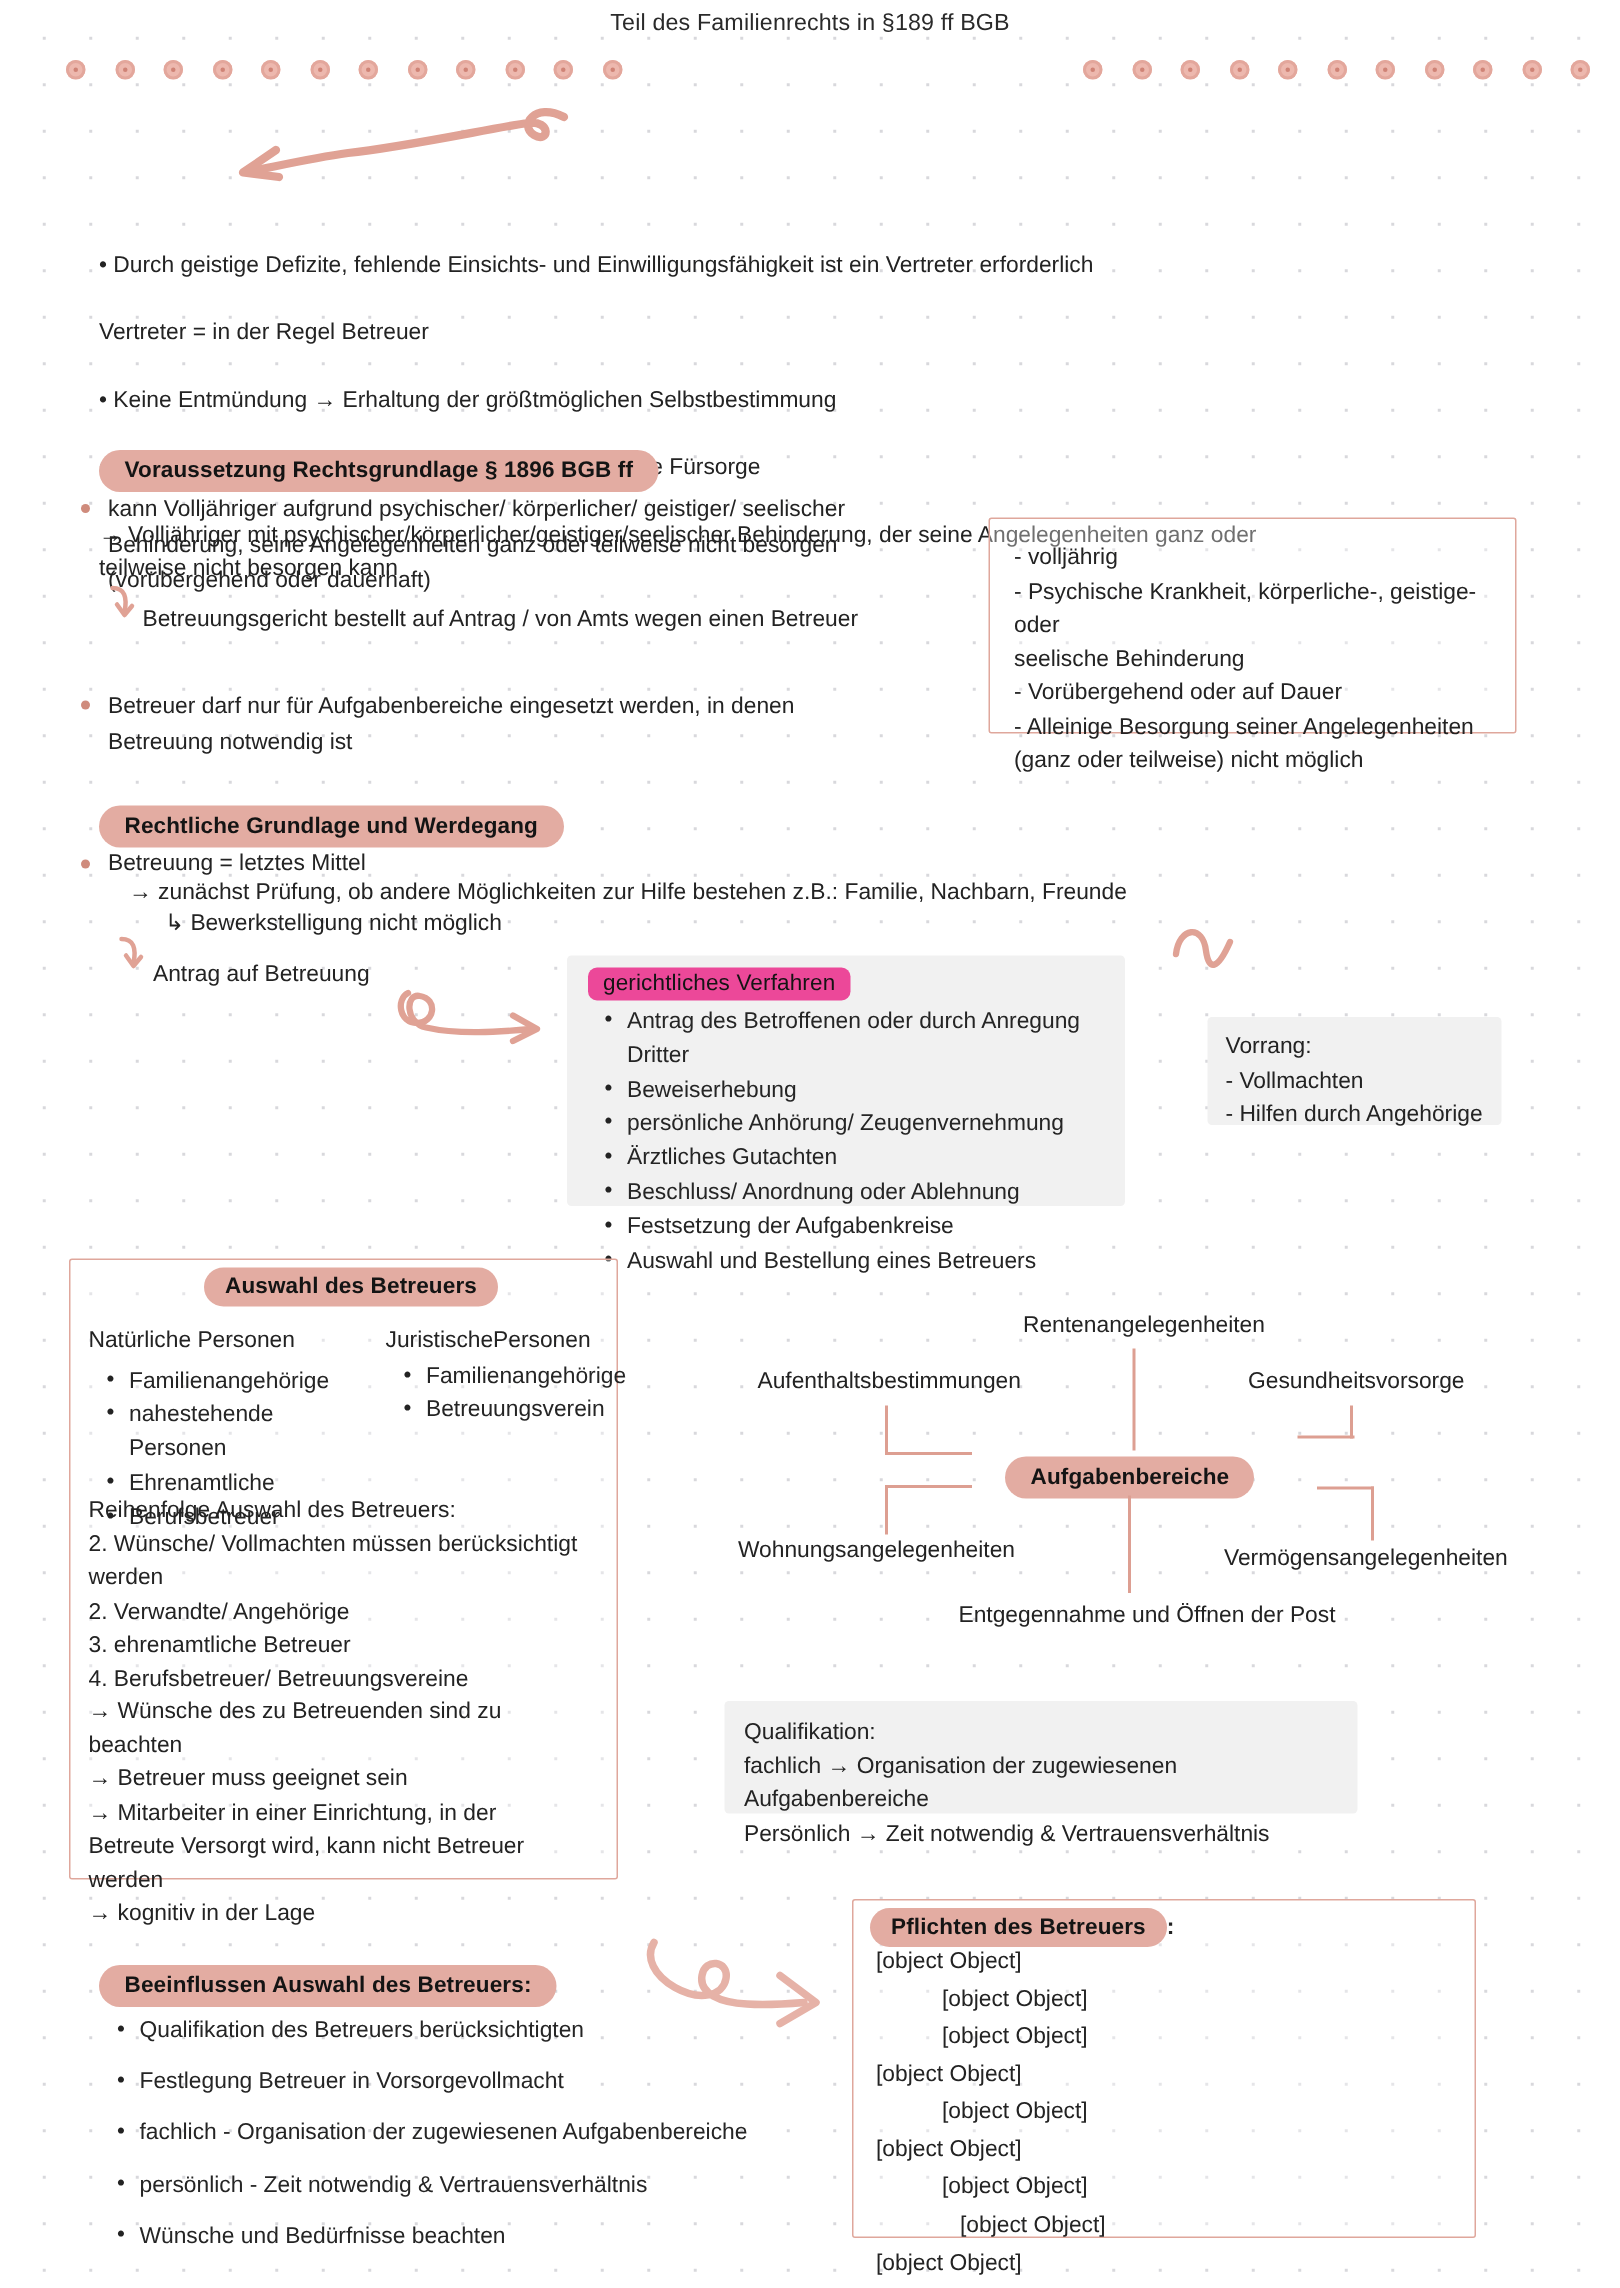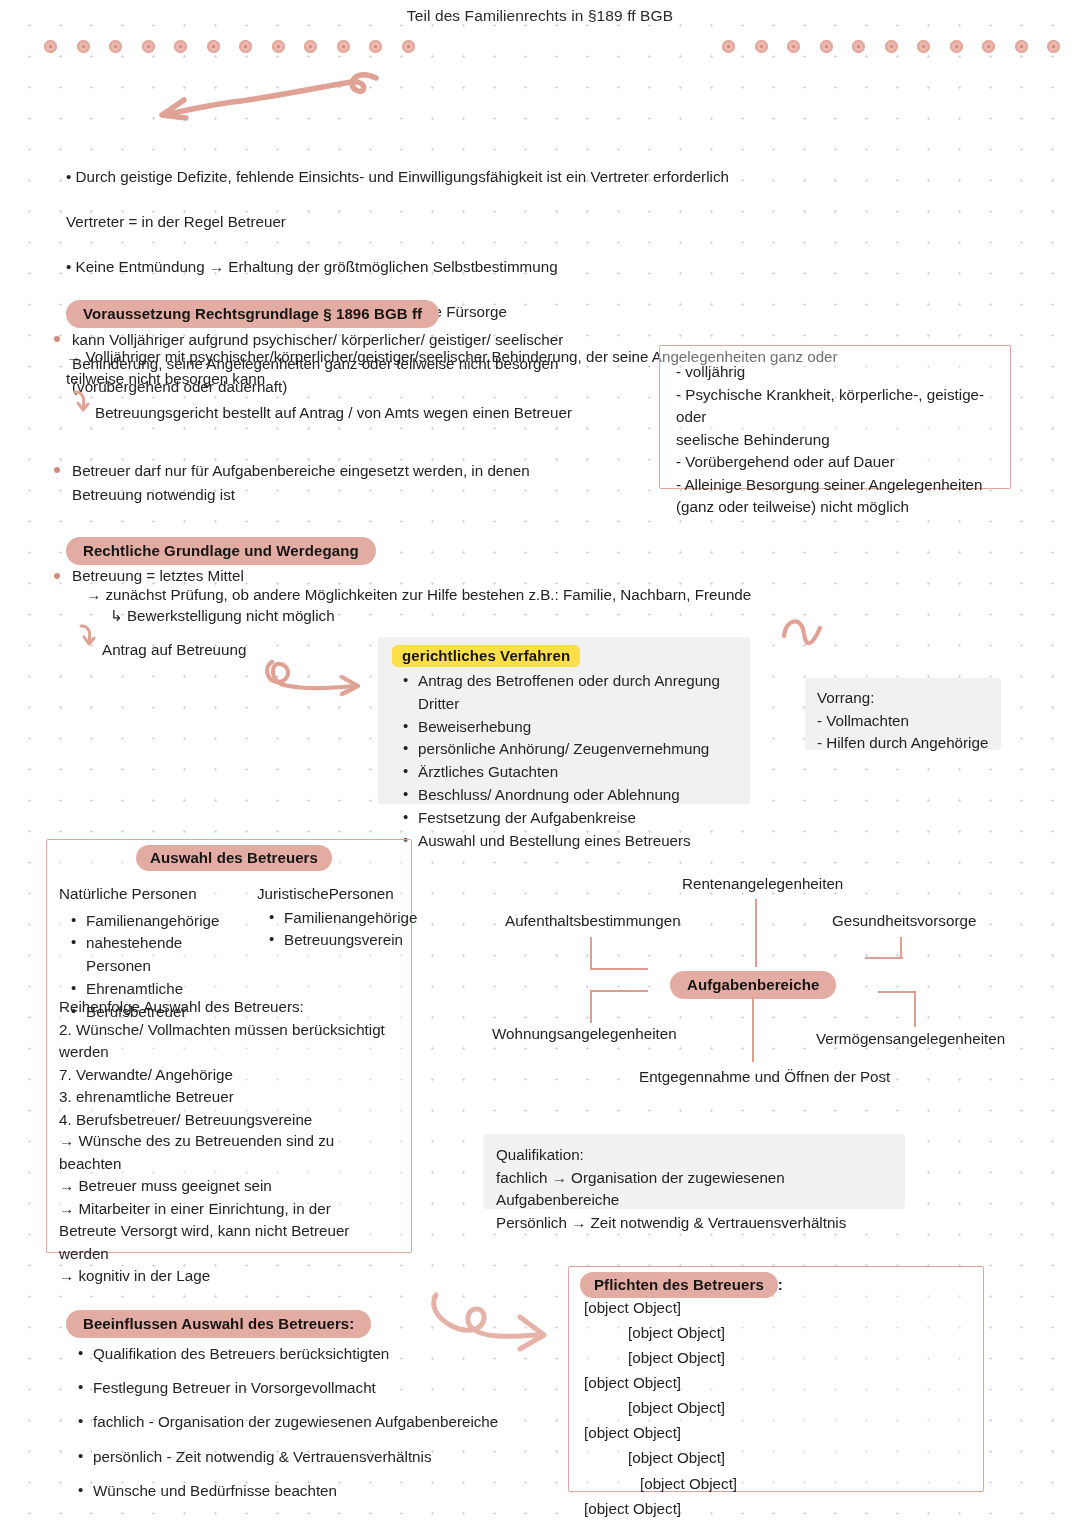--- a/index.html
+++ b/index.html
@@ -45,21 +45,21 @@
 
   
   .txt { font-size: 15.2px; line-height: 1.48; color: #232323; white-space: pre-line; }
 
   
   .pill {
     display: inline-block; background: #e3aca2; color: #141414;
     font-weight: bold; font-size: 15px; border-radius: 16px;
     padding: 5px 17px 6px 17px; letter-spacing: .1px; white-space: nowrap;
   }
-  .pill.light { background: #fde047; font-weight: 700; font-size: 15px; padding: 2px 10px 3px 10px; border-radius: 6px; }
+  .pill.light { background: #ec4899; font-weight: 400; font-size: 15px; padding: 2px 10px 3px 10px; border-radius: 6px; }
   .pill.tight { padding: 4px 14px 5px 14px; }
 
   
   .obox { border: 1.6px solid #dfa79c; border-radius: 2px; background: rgba(255,255,255,.35); }
   
   .gbox { background: #f1f1f1; border-radius: 3px; }
 
   ul.bul { list-style: none; }
   ul.bul li { position: relative; padding-left: 15px; line-height: 1.5; font-size: 15.2px; }
   ul.bul li::before {
@@ -221,21 +221,21 @@
   <div class="txt">JuristischePersonen</div>
   <ul class="bul" style="padding-left:12px; margin-top:1px;">
     <li>Familienangehörige</li>
     <li>Betreuungsverein</li>
   </ul>
 </div>
 
 <div class="abs" style="left:59px; top:996px; width:330px;">
   <div class="txt">Reihenfolge Auswahl des Betreuers:</div>
   <div class="txt">2. Wünsche/ Vollmachten müssen berücksichtigt werden</div>
-  <div class="txt">7. Verwandte/ Angehörige</div>
+  <div class="txt">2. Verwandte/ Angehörige</div>
   <div class="txt">3. ehrenamtliche Betreuer</div>
   <div class="txt">4. Berufsbetreuer/ Betreuungsvereine</div>
 </div>
 
 <div class="abs" style="left:59px; top:1130px; width:330px;">
   <div class="txt">→ Wünsche des zu Betreuenden sind zu beachten</div>
   <div class="txt">→ Betreuer muss geeignet sein</div>
   <div class="txt">→ Mitarbeiter in einer Einrichtung, in der Betreute Versorgt wird, kann nicht Betreuer werden</div>
   <div class="txt">→ kognitiv in der Lage</div>
 </div>

